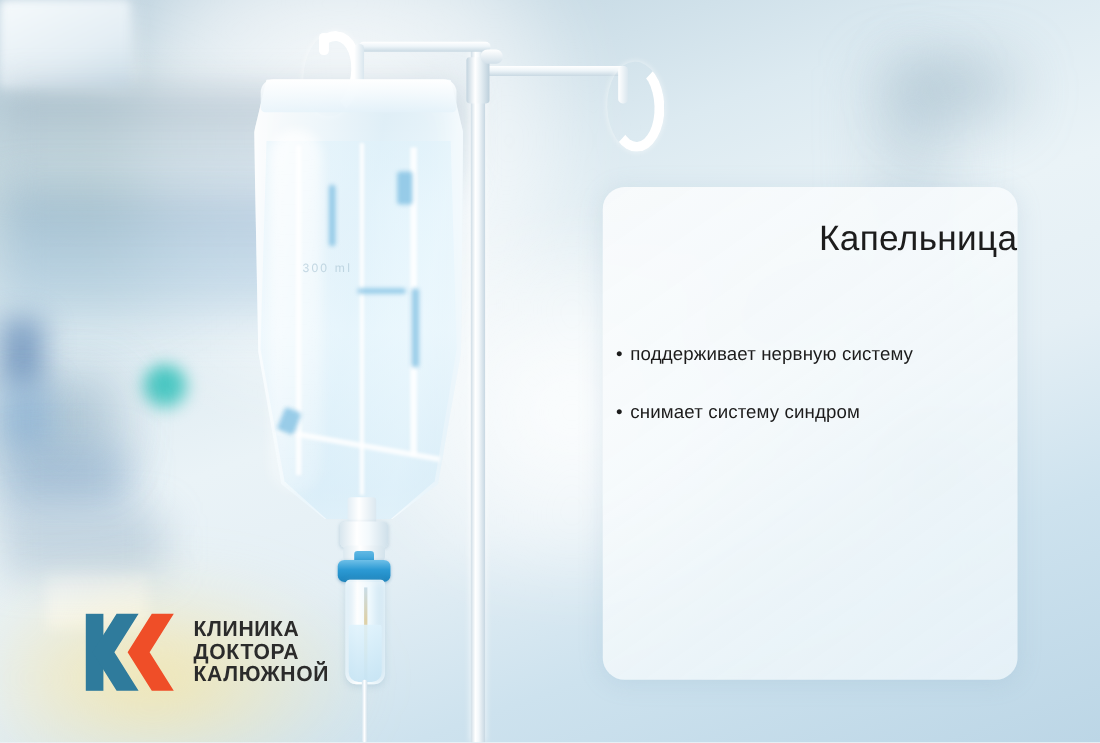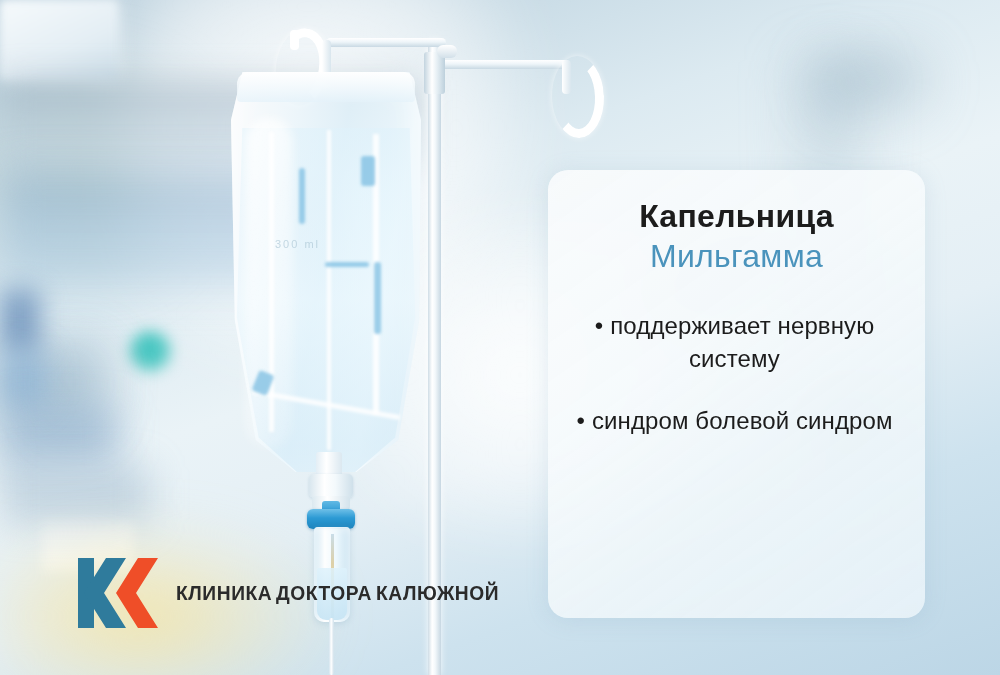--- a/index.html
+++ b/index.html
@@ -333,65 +333,66 @@
     backdrop-filter: blur(3px);
   }
   .card-title-wrap {
     position: absolute;
     left: 0; top: 28px; width: 377px;
     text-align: center;
   }
   .title-1 {
     display: block;
     font-size: 32px;
-    font-weight: 700;
+    font-weight: 400;
     color: #1c1c1c;
     letter-spacing: 0.3px;
     line-height: 1.18;
+    text-align: right;
   }
   .title-2 {
     display: block;
     font-size: 32px;
     font-weight: 400;
     color: #4a93bc;
     letter-spacing: 0.3px;
     line-height: 1.3;
   }
   .bullets {
     position: absolute;
     left: 0; top: 140px; width: 377px;
     padding: 0 16px 0 12px;
     box-sizing: border-box;
   }
   .bullet {
     color: #1c1c1c;
-    font-size: 24px;
+    font-size: 17px;
     font-weight: 400;
     line-height: 1.36;
     letter-spacing: 0.1px;
     margin-bottom: 30px;
-    text-align: center;
   }
   .bullet:last-child { margin-bottom: 0; }
   .bullet .dot {
     display: inline-block;
     margin-right: 7px;
   }
 
   
   .logo {
     position: absolute;
     left: 76px; top: 556px;
     display: flex;
     align-items: center;
     gap: 14px;
   }
   .logo-mark { display: block; }
   .logo-text {
     display: flex;
+    flex-direction: column;
     line-height: 1.03;
   }
   .logo-text span {
     font-family: "Liberation Sans", "DejaVu Sans", sans-serif;
     font-weight: 700;
     font-size: 20px;
     letter-spacing: 0.6px;
     color: #2b2b2b;
     white-space: nowrap;
     transform: scaleX(0.96);
@@ -459,26 +460,25 @@
   <div class="blue-cap"></div>
   <div class="chamber"></div>
   <div class="chamber-needle"></div>
   <div class="chamber-fluid"></div>
   <div class="tube-lower"></div>
 
   <div class="card">
 
     <div class="card-title-wrap">
       <span class="title-1">Капельница</span>
-      <span class="title-2">Мильгамма</span>
     </div>
 
     <div class="bullets">
       <div class="bullet"><span class="dot">•</span><span>поддерживает нервную систему</span></div>
-      <div class="bullet"><span class="dot">•</span><span>синдром болевой синдром</span></div>
+      <div class="bullet"><span class="dot">•</span><span>снимает систему синдром</span></div>
     </div>
 
   </div>
 
   <div class="logo">
     <svg class="logo-mark" width="86" height="74" viewBox="0 0 86 74">
 
       <rect x="2" y="2" width="16" height="70" fill="#2f7b9c"></rect>
 
       <polygon points="50,2 28,37 50,72 30,72 8,37 30,2" fill="#2f7b9c"></polygon>

